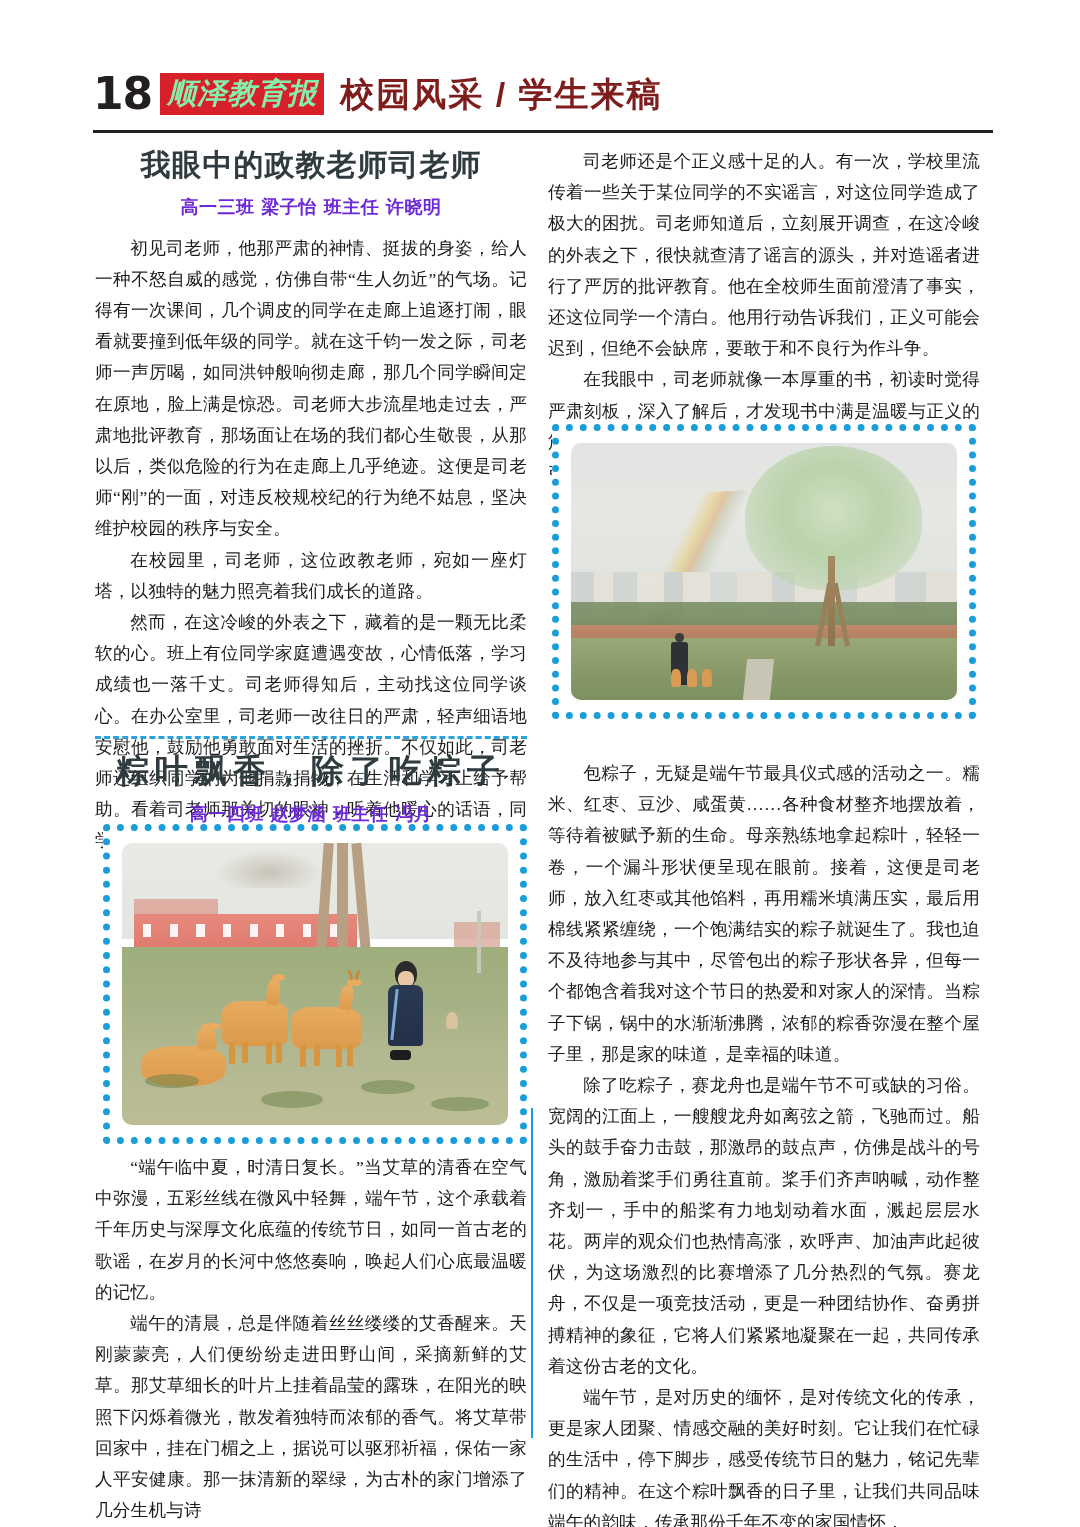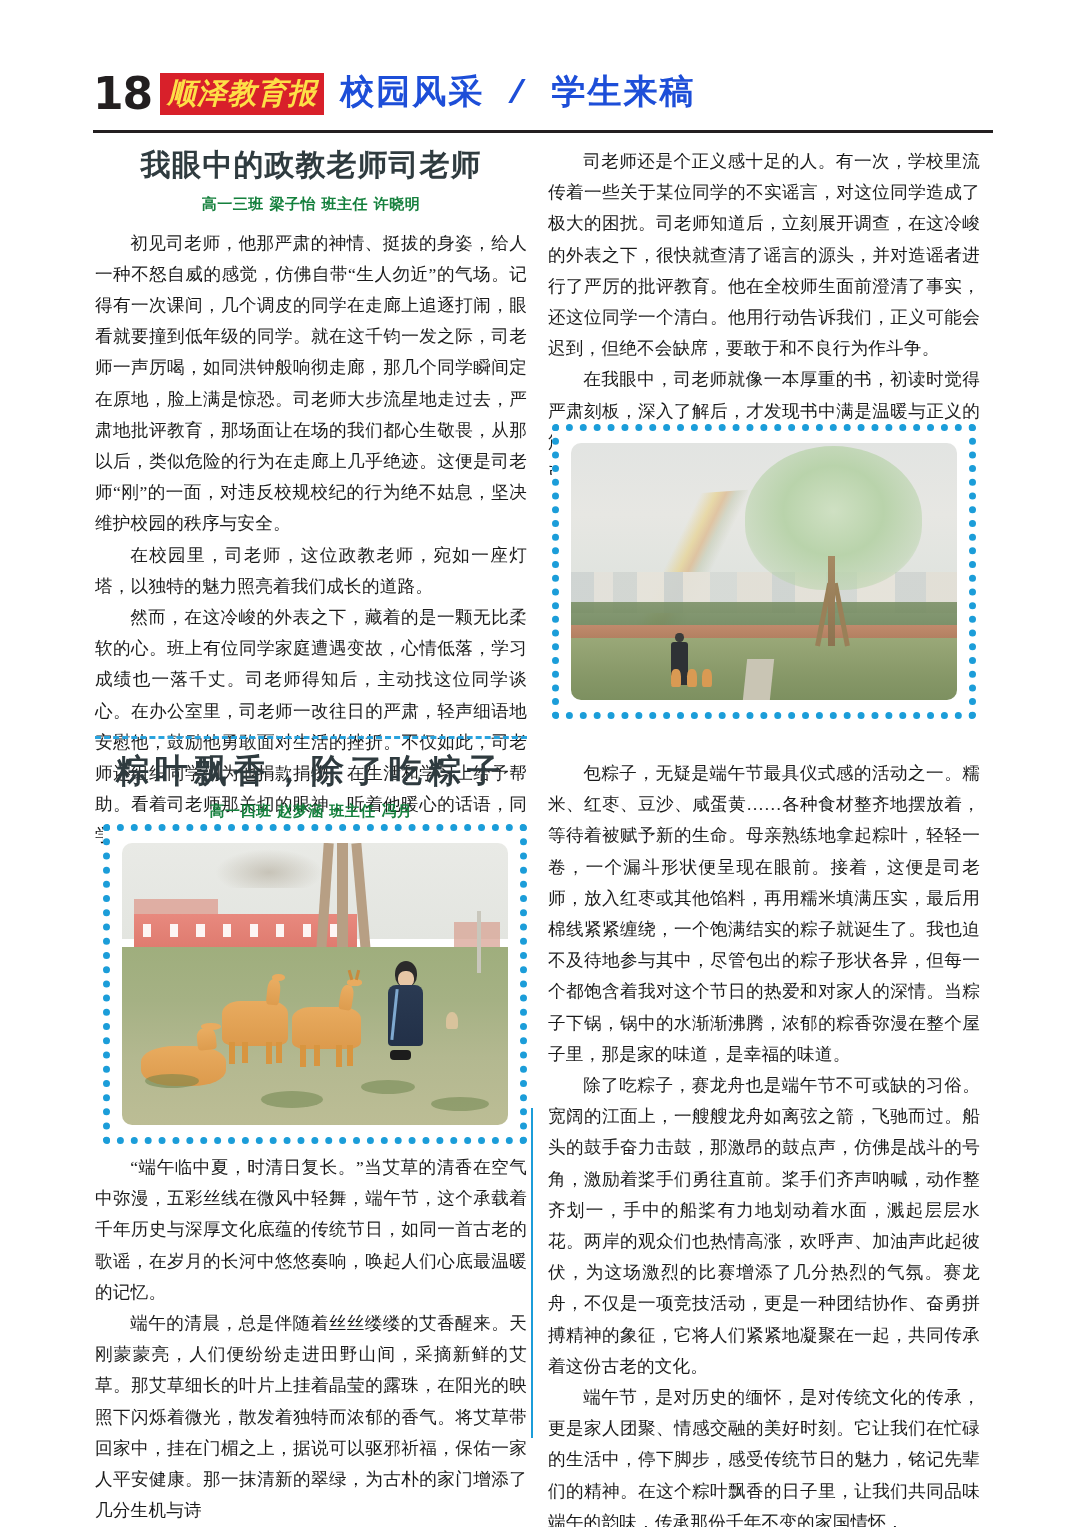--- a/index.html
+++ b/index.html
@@ -42,36 +42,36 @@
     font-family: "DejaVu Sans", sans-serif;
     font-weight: 700;
     font-size: 44px;
     line-height: 1;
     color: #231f20;
     letter-spacing: -1px;
     padding-right: 8px;
   }
   .paper-badge {
     background: #d8202a;
-    color: #fde047;
+    color: #86efac;
     font-family: "DejaVu Serif", serif;
     font-weight: 700;
     font-style: italic;
     font-size: 29px;
     line-height: 1;
     padding: 6px 7px 7px 7px;
     letter-spacing: 1px;
     white-space: nowrap;
   }
   .section-title {
-    font-family: Liberation Mono, monospace;
+    font-family: Liberation Sans, sans-serif;
     font-weight: 700;
     font-size: 34px;
     line-height: 1;
-    color: #1d4ed8;
+    color: #7f1d1d;
     margin-left: 16px;
     letter-spacing: 2px;
     white-space: nowrap;
   }
   .mh-right {
     position: absolute;
     right: 0;
     top: 4px;
     text-align: right;
     font-family: "DejaVu Sans", sans-serif;
@@ -117,22 +117,22 @@
     letter-spacing: 1px;
     margin: 0;
   }
   .headline.h2 {
     font-size: 33px;
     letter-spacing: 6px;
   }
   .byline {
     font-family: "DejaVu Sans", sans-serif;
     font-weight: 700;
-    font-size: 15px;
-    color: #15803d;
+    font-size: 18px;
+    color: #6d28d9;
     text-align: center;
     letter-spacing: 0.5px;
     margin: 12px 0 0 0;
   }
 
   
   .body-text p {
     margin: 0;
     font-size: 17.6px;
     line-height: 31.2px;

